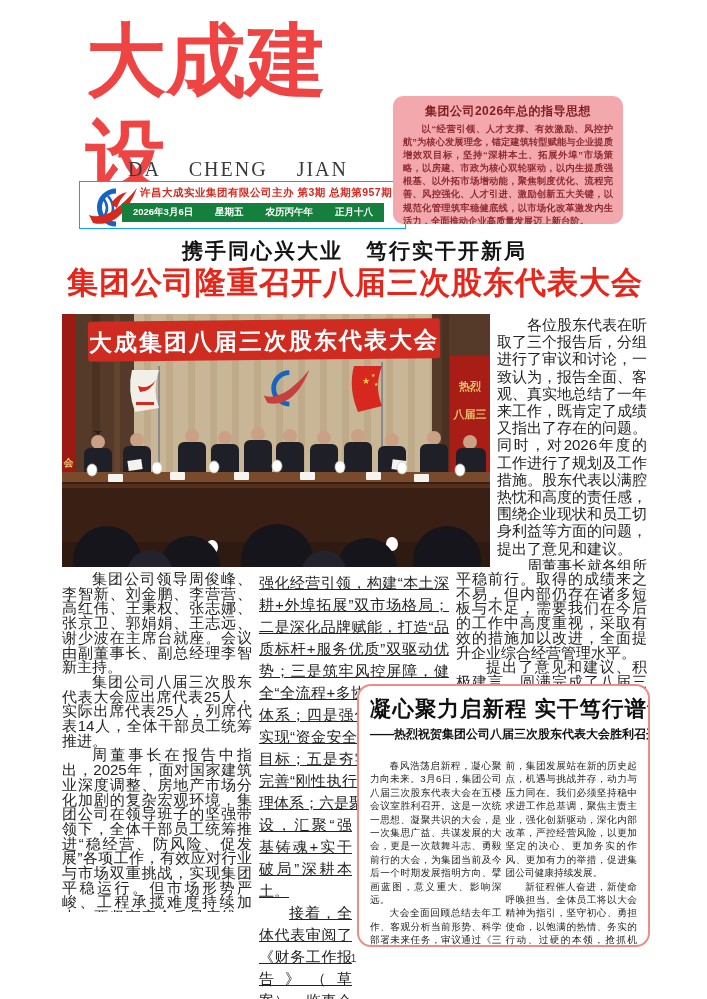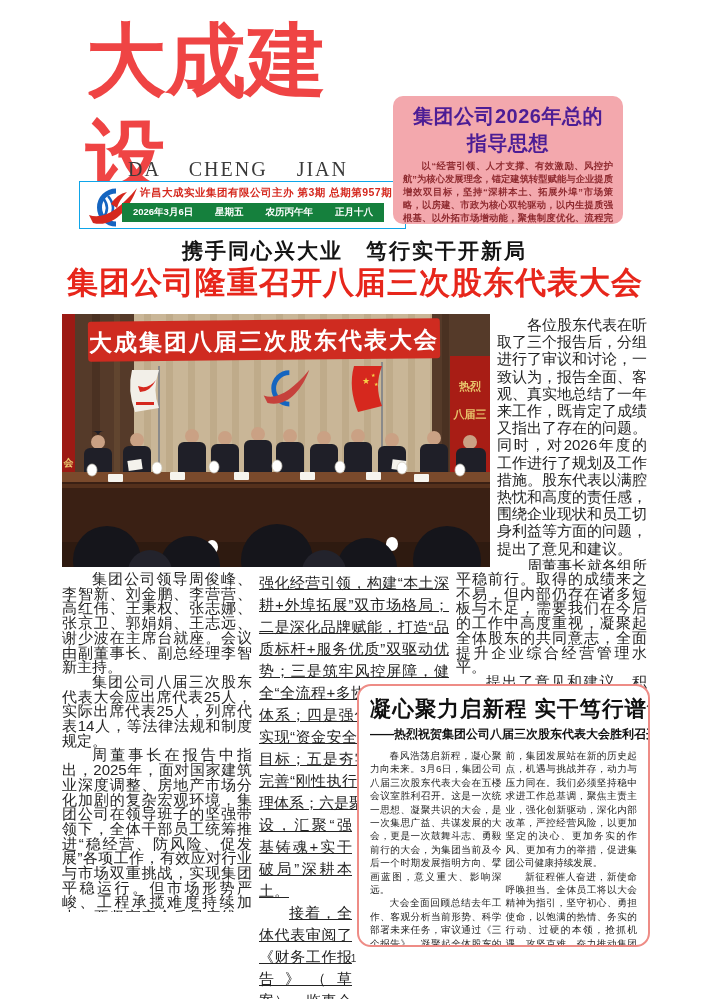--- a/index.html
+++ b/index.html
@@ -15,21 +15,21 @@
                font-size:20px;color:#3a3a3a;word-spacing:22px;letter-spacing:2px;}
   .info-box{left:79px;top:181px;width:327px;height:48px;border:1px solid #0ea5e9;background:#fff;box-sizing:border-box;}
   .info-logo{position:absolute;left:3px;top:2px;width:58px;height:44px;}
   .info-line1{position:absolute;left:60px;top:4px;width:244px;text-align:center;color:#d5281e;
               font-weight:bold;font-size:10.5px;letter-spacing:.5px;white-space:nowrap;}
   .info-bar{position:absolute;left:42px;top:21px;width:262px;height:19px;background:#15803d;color:#fff;
             font-size:9.5px;font-weight:bold;display:flex;align-items:center;justify-content:space-around;white-space:nowrap;}
 
   .guide-box{left:393px;top:96px;width:230px;height:128px;background:#f3a8ad;border-radius:10px;
              box-sizing:border-box;padding:7px 10px 6px 10px;overflow:hidden;}
-  .guide-title{text-align:center;font-size:20px;font-weight:900;color:#4c1d95;letter-spacing:.5px;}
+  .guide-title{text-align:center;font-size:12px;font-weight:900;color:#7f1d1d;letter-spacing:.5px;}
   .guide-body{margin-top:3px;font-size:9.3px;line-height:13.1px;color:#8f2b30;text-align:justify;
               text-indent:2em;font-weight:bold;}
 
   
   .kicker{left:62px;top:237px;width:585px;text-align:center;font-size:21px;font-weight:900;color:#141414;letter-spacing:2px;}
   .headline{left:50px;top:262px;width:610px;text-align:center;font-size:31px;font-weight:900;color:#e7261b;letter-spacing:1px;}
 
   
   .photo{left:62px;top:314px;width:428px;height:253px;overflow:hidden;background:#cdbfa8;}
 
@@ -43,21 +43,21 @@
   .para{margin:0;text-indent:2em;}
   .para.noindent{text-indent:0;}
   .lead{font-weight:900;}
   .byline{float:right;text-indent:0;}
 
   
   .congrats{left:357px;top:684px;width:293px;height:263px;border:2.5px solid #ee8c86;border-radius:14px;
             box-sizing:border-box;background:#fff;padding:8px 11px 6px 11px;overflow:hidden;}
   .congrats-title{text-align:center;font-size:21.5px;font-weight:900;color:#101010;letter-spacing:1px;white-space:nowrap;}
   .congrats-sub{text-align:center;font-size:12px;font-weight:900;color:#101010;margin-top:3px;white-space:nowrap;}
-  .congrats-cols{display:flex;gap:4px;margin-top:6px;}
+  .congrats-cols{display:flex;gap:4px;margin-top:16px;}
   .congrats-col{width:50%;font-size:9.7px;line-height:13.4px;text-align:justify;color:#242424;}
 
   .pageno{left:0;top:953px;width:707px;text-align:center;font-size:10px;color:#333;}
 </style>
 </head>
 <body>
 
 <div class="page">
 
   <div class="abs mast-title">
@@ -225,35 +225,35 @@
   </div>
 
   <div class="abs coltext rightcol">
     <p class="para">各位股东代表在听取了三个报告后，分组进行了审议和讨论，一致认为，报告全面、客观、真实地总结了一年来工作，既肯定了成绩又指出了存在的问题。同时，对2026年度的工作进行了规划及工作措施。股东代表以满腔热忱和高度的责任感，围绕企业现状和员工切身利益等方面的问题，提出了意见和建议。</p>
     <p class="para">周董事长就各组所提议案向大会进行了说明。之后，与会股东代表以举手表决的方式一致通过了《三个报告》。</p>
     <p class="para">最后，副总经理、总工程师李营营宣读了本次股东会的决议。决议指出，过去一年，面对国家建筑业深度调整、房地产市场分化加剧的复杂宏观环境，集团公司在领导班子的坚强带领下，全体干部员工统筹推进“稳经营、防风险、促发展”各项工作，有效应对行业与市场双重挑战，实现</p>
   </div>
 
   <div class="abs coltext col1">
     <p class="para">集团公司领导周俊峰、李智新、刘金鹏、李营营、高红伟、王秉权、张志娜、张京卫、郭娟娟、王志远、谢少波在主席台就座。会议由副董事长、副总经理李智新主持。</p>
-    <p class="para">集团公司八届三次股东代表大会应出席代表25人，实际出席代表25人，列席代表14人，等法律法规和制度规定。</p>
+    <p class="para">集团公司八届三次股东代表大会应出席代表25人，实际出席代表25人，列席代表14人，全体干部员工统筹推进。</p>
     <p class="para">周董事长在报告中指出，2025年，面对国家建筑业深度调整、房地产市场分化加剧的复杂宏观环境，集团公司在领导班子的坚强带领下，全体干部员工统筹推进“稳经营、防风险、促发展”各项工作，有效应对行业与市场双重挑战，实现集团平稳运行。但市场形势严峻、工程承揽难度持续加大；要坚守安全质量底线，夯实高质量发展根基；三是管理存在短板，风险管控有待加强；四是堵塞财务漏洞，严控资金风险；五是深化改革赋能，聚力破局；六是持续优化党建工作，凝聚发展合力。</p>
 
   </div>
 
   <div class="abs coltext col2">
     <p class="para noindent">强化经营引领，构建“本土深耕+外埠拓展”双市场格局；二是深化品牌赋能，打造“品质标杆+服务优质”双驱动优势；三是筑牢风控屏障，健全“全流程+多协同”风险防控体系；四是强化财务管控，实现“资金安全+效益提升”双目标；五是夯实制度根基，完善“刚性执行+动态优化”管理体系；六是聚焦组织建</p>
     <div class="narrow">
       <p class="para noindent">设，汇聚“强基铸魂+实干破局”深耕本土。</p>
       <p class="para">接着，全体代表审阅了《财务工作报告》（草案）。监事会主席、工会主席张志娜向大会作《监事会工作报告》（草案）。一年来，监事会按照《公司法》和《公司章程》及《监事会议事规则》等法律法规和制度规定，本着对企业和股东负责的态度，全面履行监督职责，切实维护了公司及全体股东合法权益，保障了公司平稳运行。</p>
     </div>
   </div>
 
   <div class="abs coltext col3">
-    <p class="para noindent">平稳前行。取得的成绩来之不易，但内部仍存在诸多短板与不足，需要我们在今后的工作中高度重视，凝聚起全体股东的共同意志，全面提升企业综合经营管理水平。</p>
+    <p class="para noindent">平稳前行。取得的成绩来之不易，但内部仍存在诸多短板与不足，需要我们在今后的工作中高度重视，采取有效的措施加以改进，全面提升企业综合经营管理水平。</p>
     <p class="para"><span>提出了意见和建议、积极建言，圆满完成了八届三次股东会各项议程。</span><span class="byline">（冯广君）</span></p>
   </div>
 
   <div class="abs congrats">
     <div class="congrats-title">凝心聚力启新程  实干笃行谱华章</div>
     <div class="congrats-sub">——热烈祝贺集团公司八届三次股东代表大会胜利召开</div>
     <div class="congrats-cols">
       <div class="congrats-col">
         <p class="para">春风浩荡启新程，凝心聚力向未来。3月6日，集团公司八届三次股东代表大会在五楼会议室胜利召开。这是一次统一思想、凝聚共识的大会，是一次集思广益、共谋发展的大会，更是一次鼓舞斗志、勇毅前行的大会，为集团当前及今后一个时期发展指明方向、擘画蓝图，意义重大、影响深远。</p>
         <p class="para">大会全面回顾总结去年工作、客观分析当前形势、科学部署未来任务，审议通过《三个报告》，凝聚起全体股东的共同意志，为集团行稳致远筑牢制度根基、汇聚磅礴力量。当</p>

